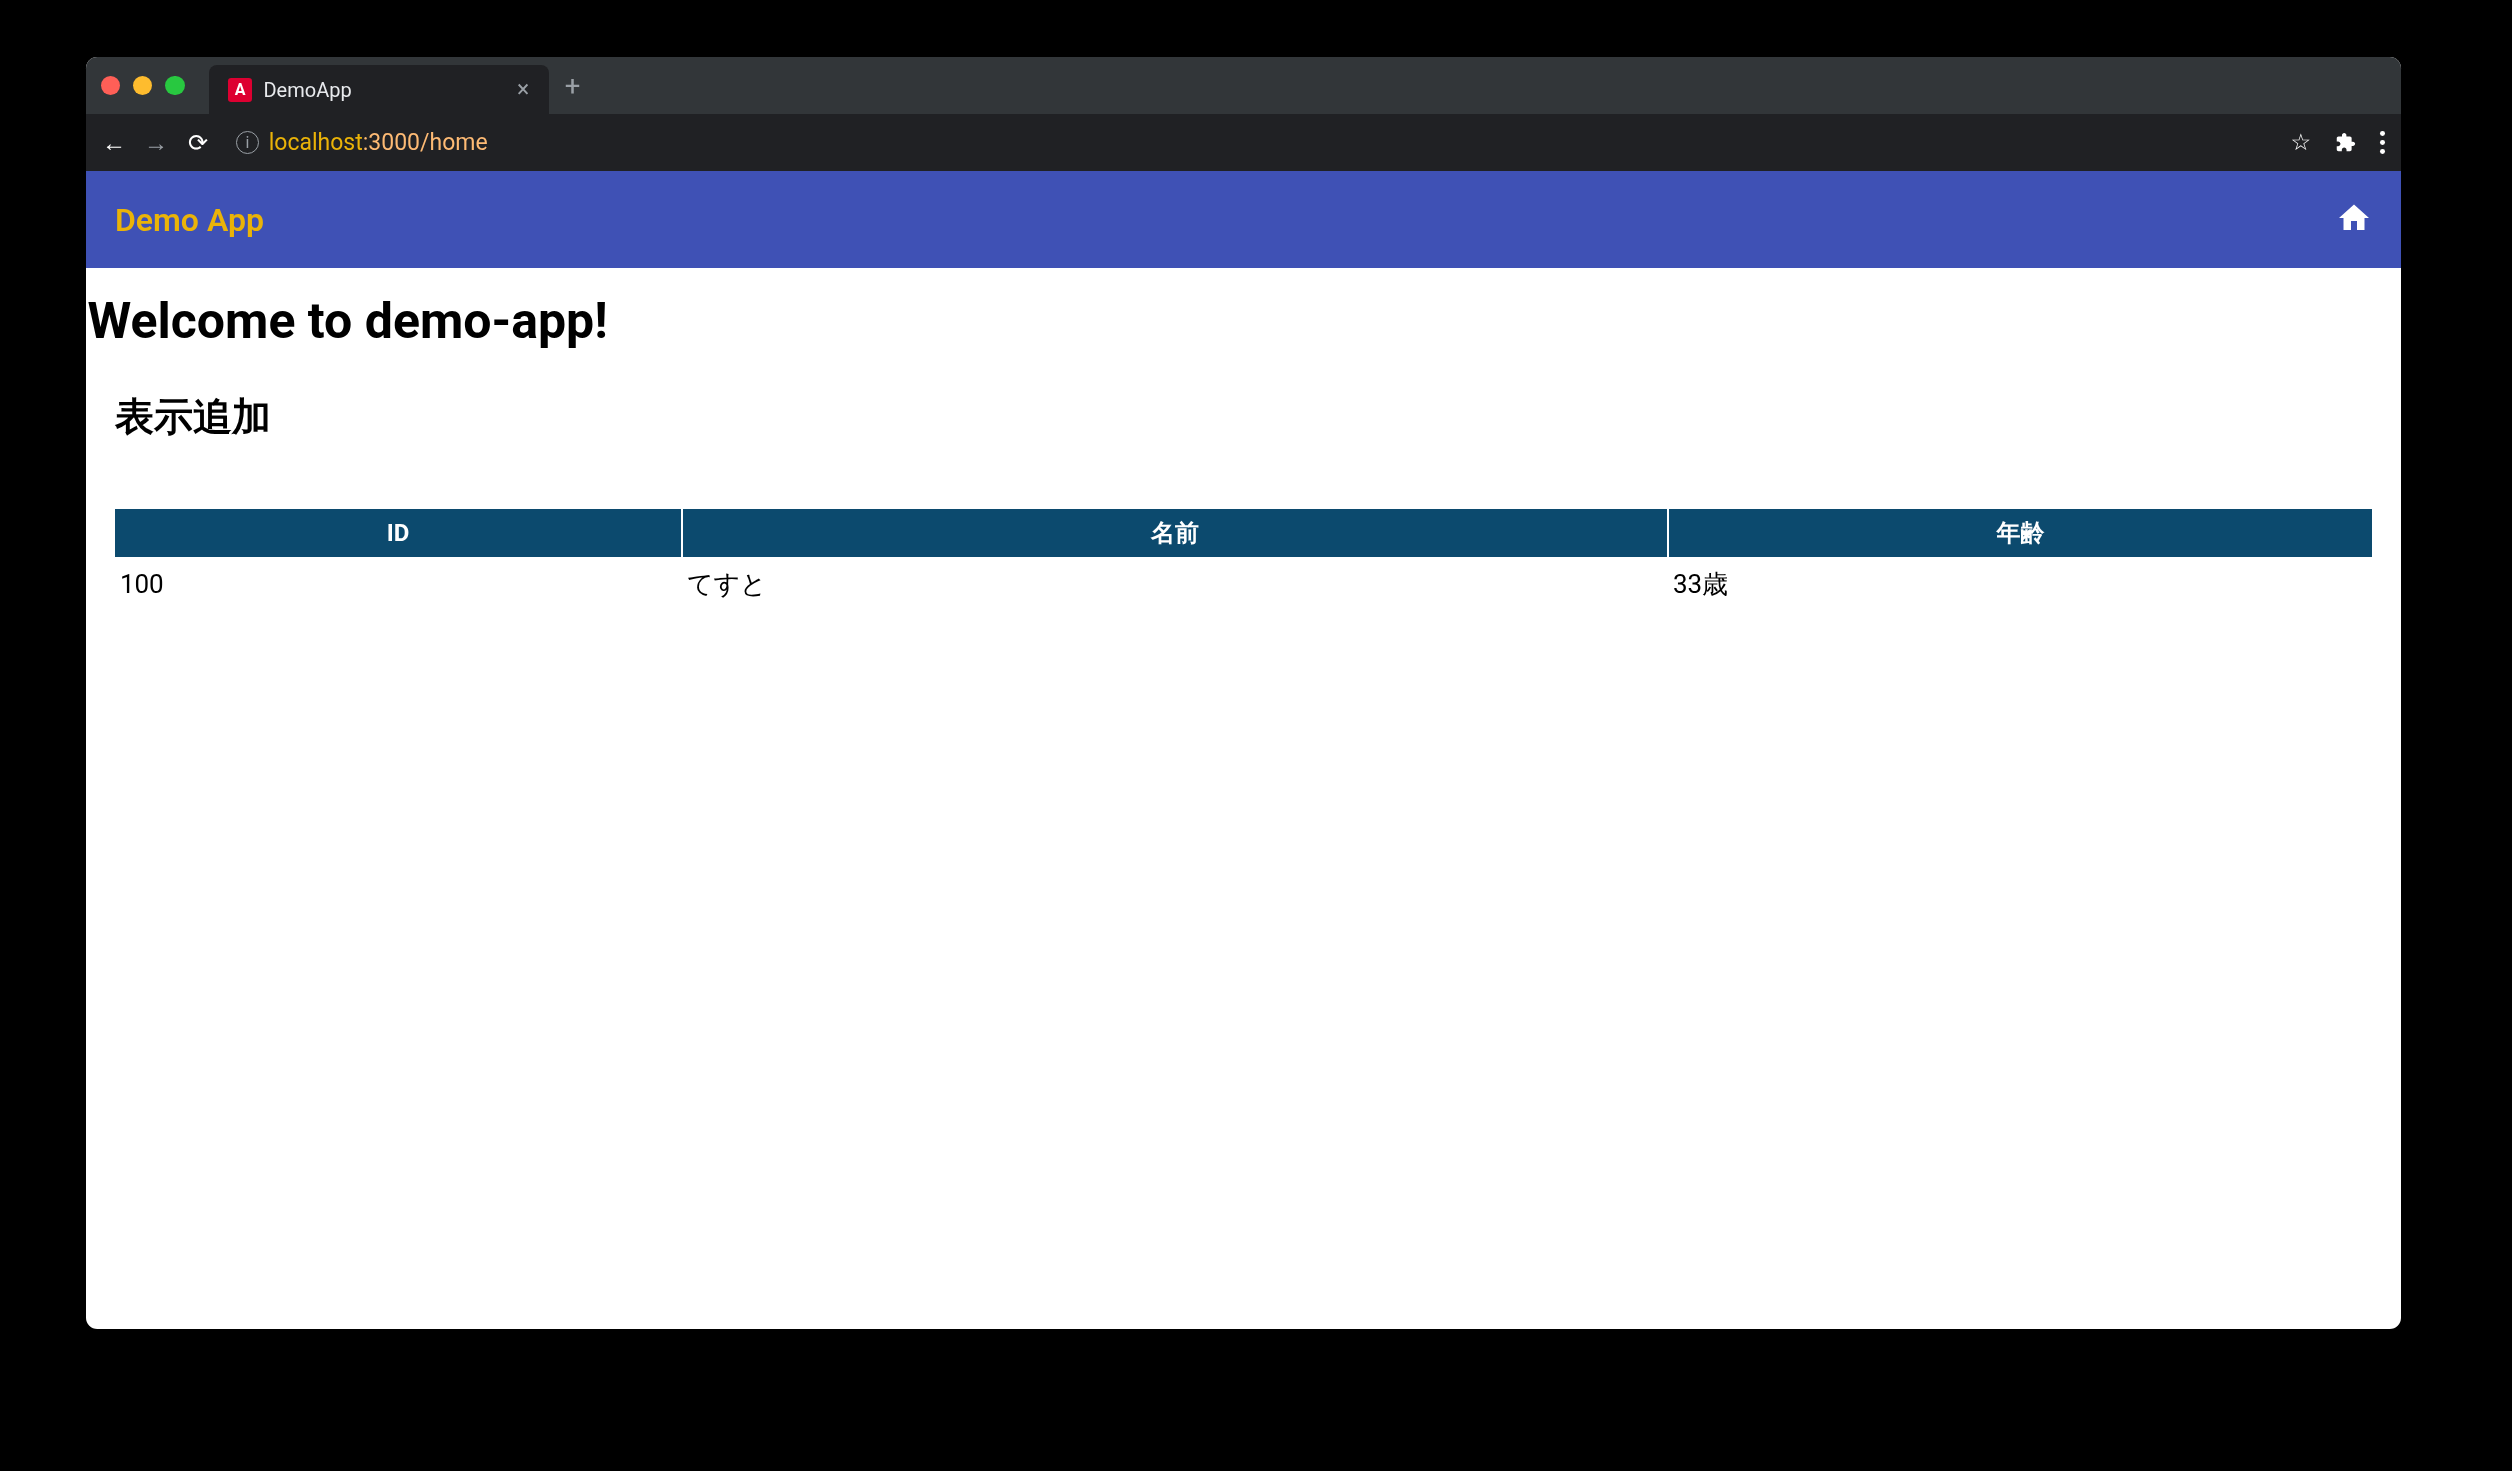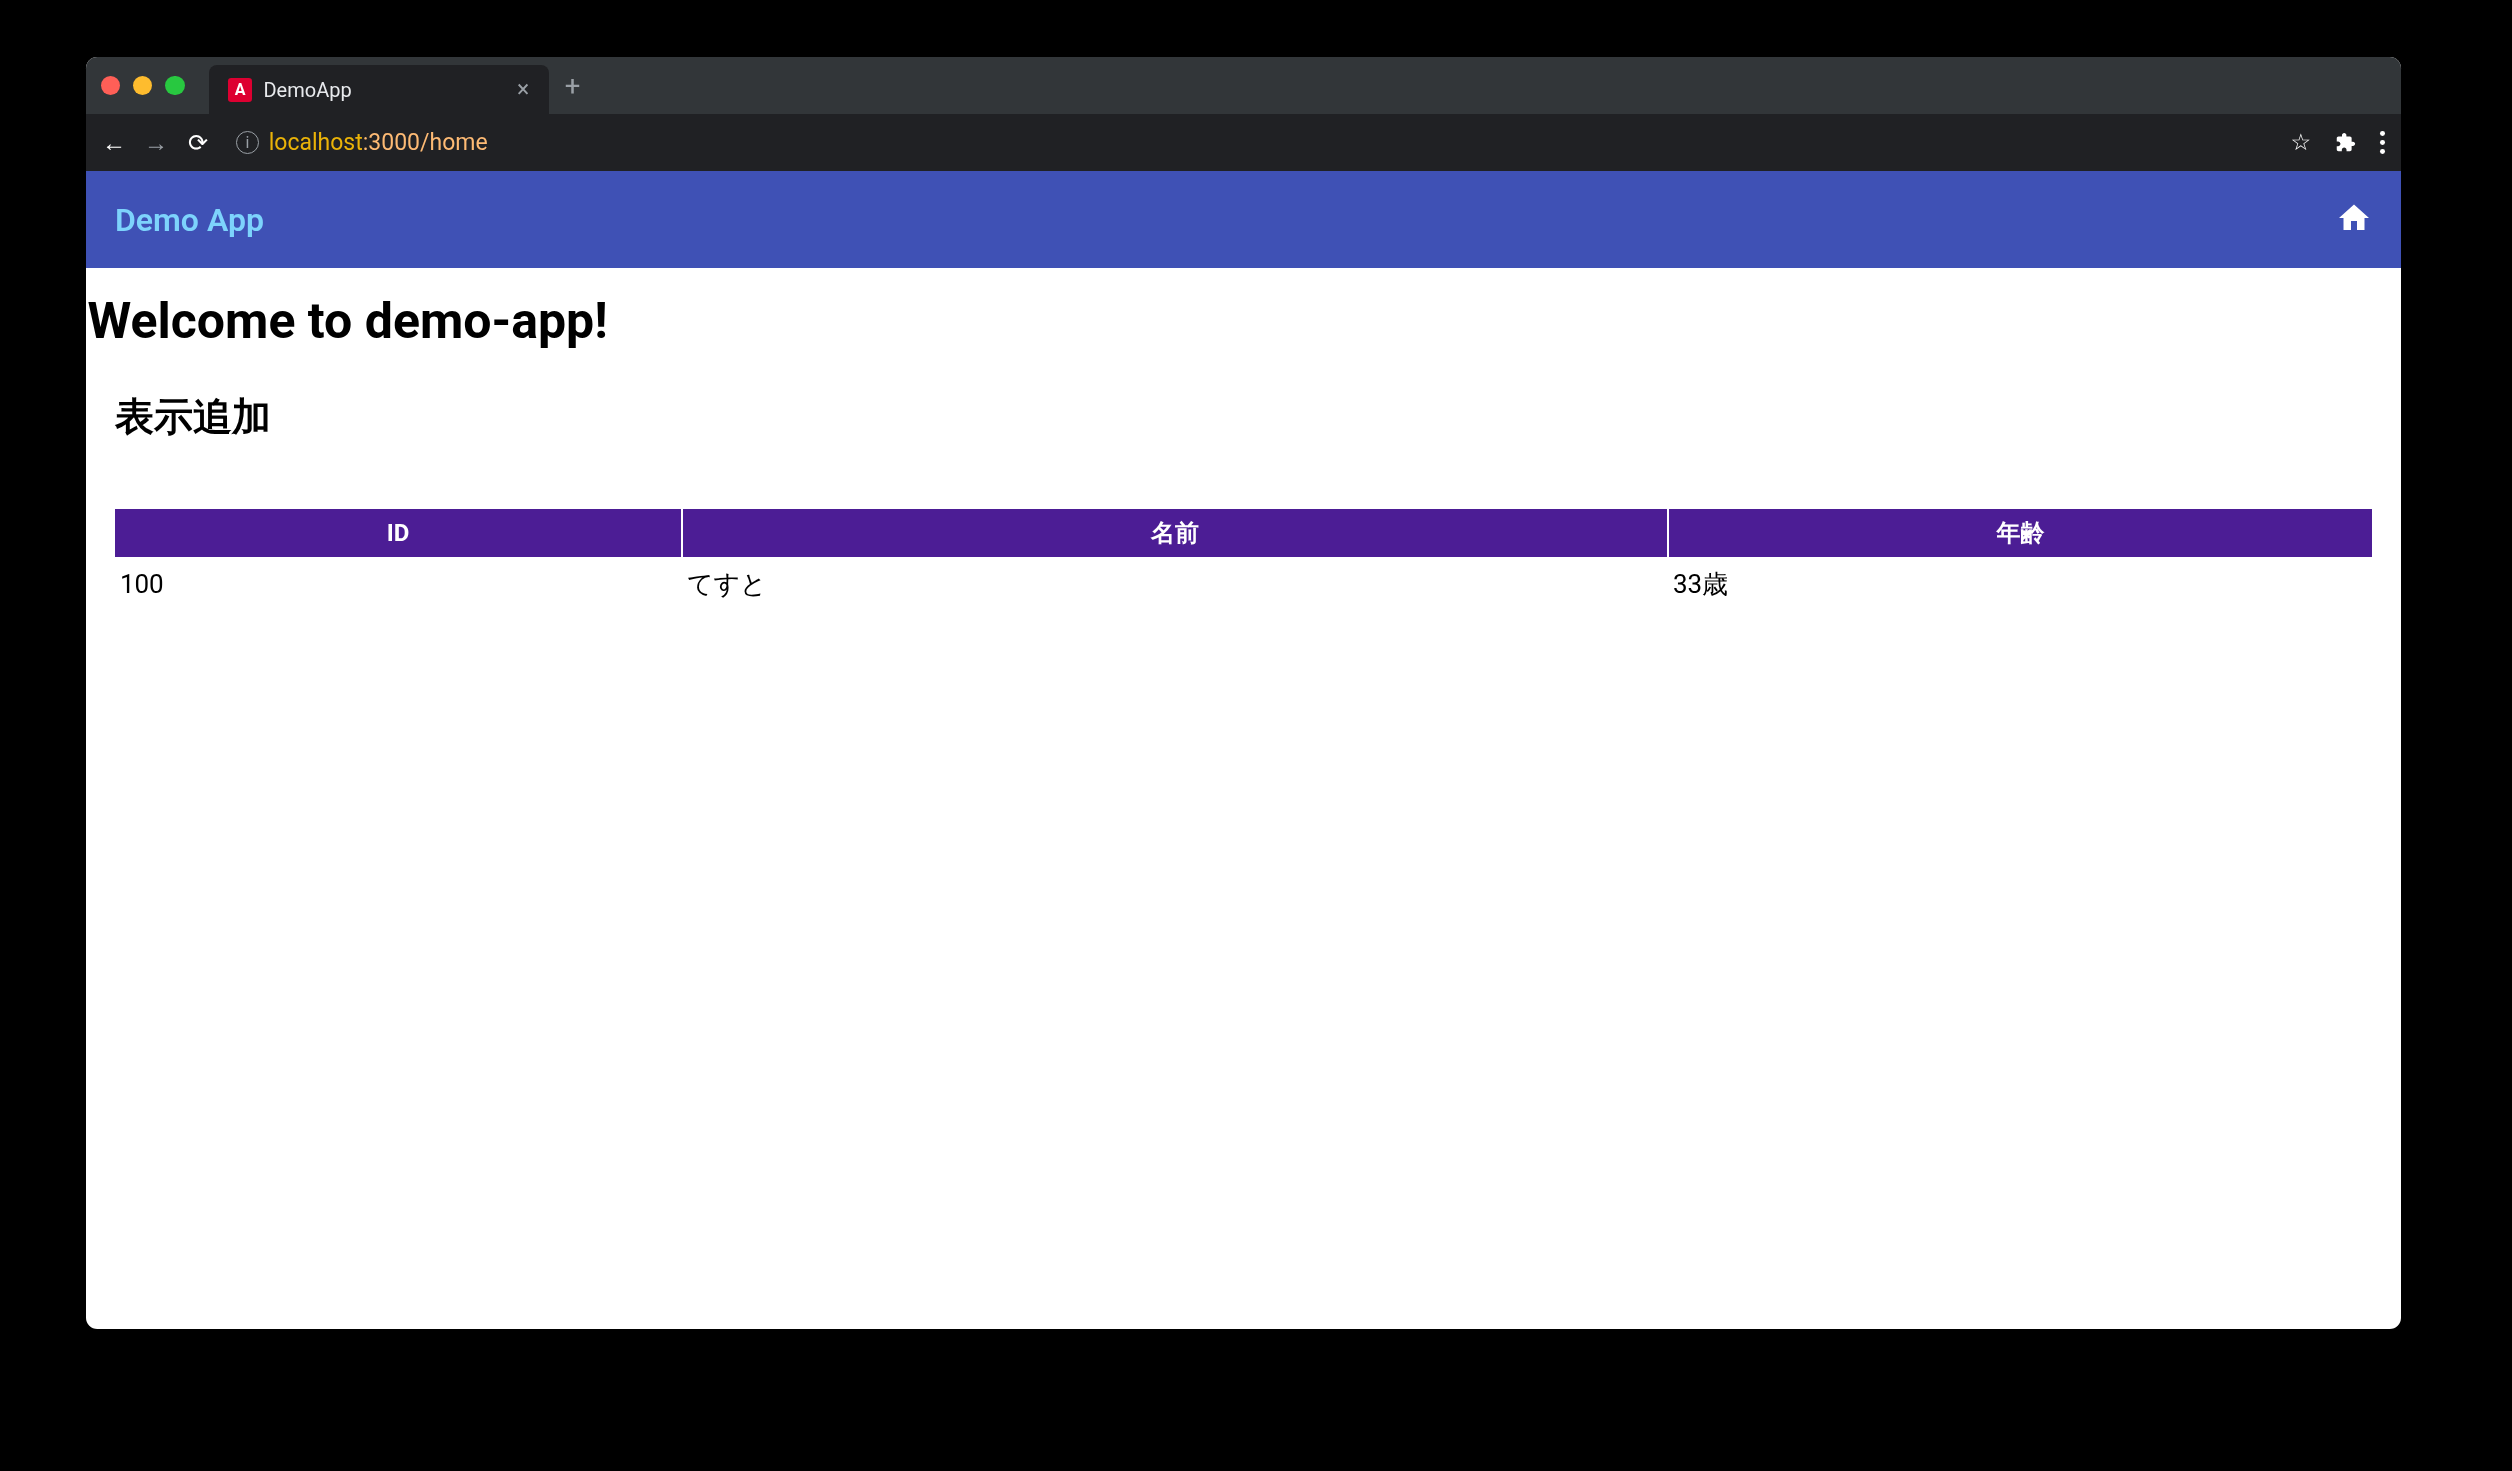--- a/index.html
+++ b/index.html
@@ -147,21 +147,21 @@
       height: 21px;
       fill: #fff;
     }
     .app-header {
       height: 97px;
       background: #3f51b5;
       display: flex;
       align-items: center;
       justify-content: space-between;
       padding: 0 29px;
-      color: #7dd3fc;
+      color: #eab308;
     }
     .app-title {
       font-size: 32px;
       font-weight: 600;
     }
     .home-icon svg {
       width: 36px;
       height: 36px;
       fill: #fff;
     }
@@ -217,21 +217,21 @@
       outline-offset: 0px;
     }
     .table-wrap {
       margin: 65px 29px 0 29px;
     }
     table {
       width: 100%;
       border-collapse: collapse;
     }
     thead th {
-      background: #4c1d95;
+      background: #0c4a6e;
       color: #fff;
       font-weight: 700;
       font-size: 24px;
       padding: 8px 0;
       border-right: 2.4px solid #fff;
       text-align: center;
     }
     thead th:last-child { border-right: none; }
     thead th.col-id { width: 567px; }
     thead th.col-name { width: auto; }

